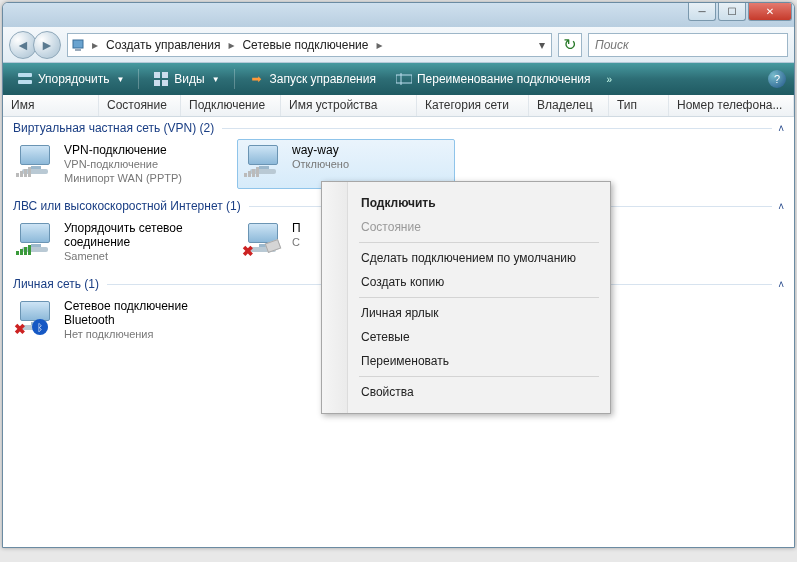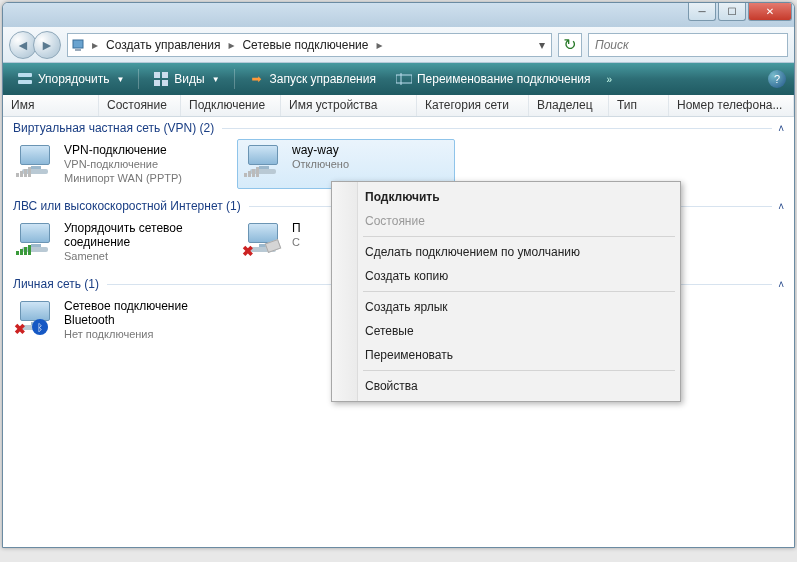--- a/index.html
+++ b/index.html
@@ -46,21 +46,21 @@
   .group-body { display:flex; flex-wrap:wrap; padding:2px 6px 6px; gap:2px 10px; }
   
   .item { width:218px; display:flex; gap:6px; padding:3px 4px; border:1px solid transparent; border-radius:2px; }
   .item.sel { background:linear-gradient(#eaf4fc,#d6ebfa); border-color:#8fc4ea; }
   .item-ico { width:44px; height:40px; position:relative; }
   .item-txt { display:flex; flex-direction:column; line-height:14px; }
   .item-txt .l1 { color:#000; }
   .item-txt .l2, .item-txt .l3 { color:#777; font-size:11px; }
   
   
-  .ctx { position:absolute; left:328px; top:64px; width:350px; background:#f2f2f2; border:1px solid #a7a7a7; box-shadow:2px 2px 6px rgba(0,0,0,.3); padding:3px; }
+  .ctx { position:absolute; left:318px; top:64px; width:290px; background:#f2f2f2; border:1px solid #a7a7a7; box-shadow:2px 2px 6px rgba(0,0,0,.3); padding:9px; }
   .ctx-inner { background:#f2f2f2; }
   .ctx-item { padding:5px 12px 5px 30px; font-size:12px; color:#222; position:relative; }
   .ctx-item.bold { font-weight:bold; }
   .ctx-item.dis { color:#9a9a9a; }
   .ctx-sep { height:1px; background:#d4d4d4; margin:3px 2px 3px 28px; }
   .ctx-gutter { position:absolute; left:0; top:0; bottom:0; width:26px; background:linear-gradient(to right,#f5f5f5,#ebebeb); border-right:1px solid #dcdcdc; }
   
   
   .netico { width:42px; height:36px; position:relative; }
   .netico .mon { position:absolute; left:6px; top:2px; width:30px; height:20px; background:linear-gradient(#cde4f5,#8db9d9); border:1px solid #6a94b3; border-radius:2px; }
@@ -278,21 +278,21 @@
 
     <div class="ctx">
       <div class="ctx-gutter"></div>
       <div class="ctx-inner">
         <div class="ctx-item bold">Подключить</div>
         <div class="ctx-item dis">Состояние</div>
         <div class="ctx-sep"></div>
         <div class="ctx-item">Сделать подключением по умолчанию</div>
         <div class="ctx-item">Создать копию</div>
         <div class="ctx-sep"></div>
-        <div class="ctx-item">Создать ярлык</div>
+        <div class="ctx-item">Личная ярлык</div>
         <div class="ctx-item">Сетевые</div>
         <div class="ctx-item">Переименовать</div>
         <div class="ctx-sep"></div>
         <div class="ctx-item">Свойства</div>
       </div>
     </div>
 
   </div>
 </div>
 

